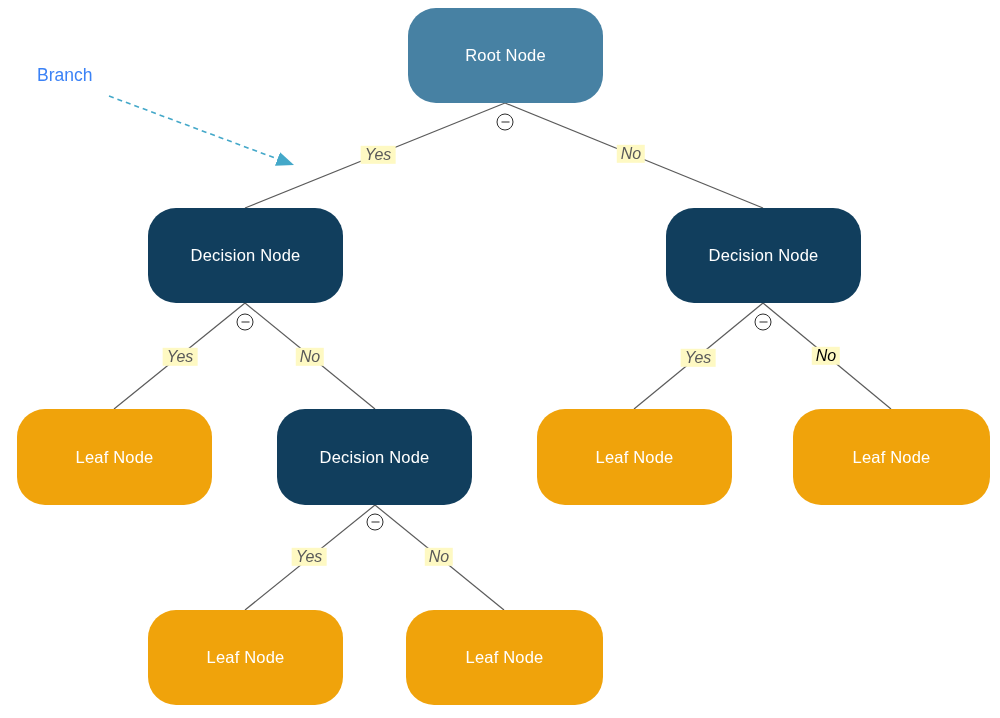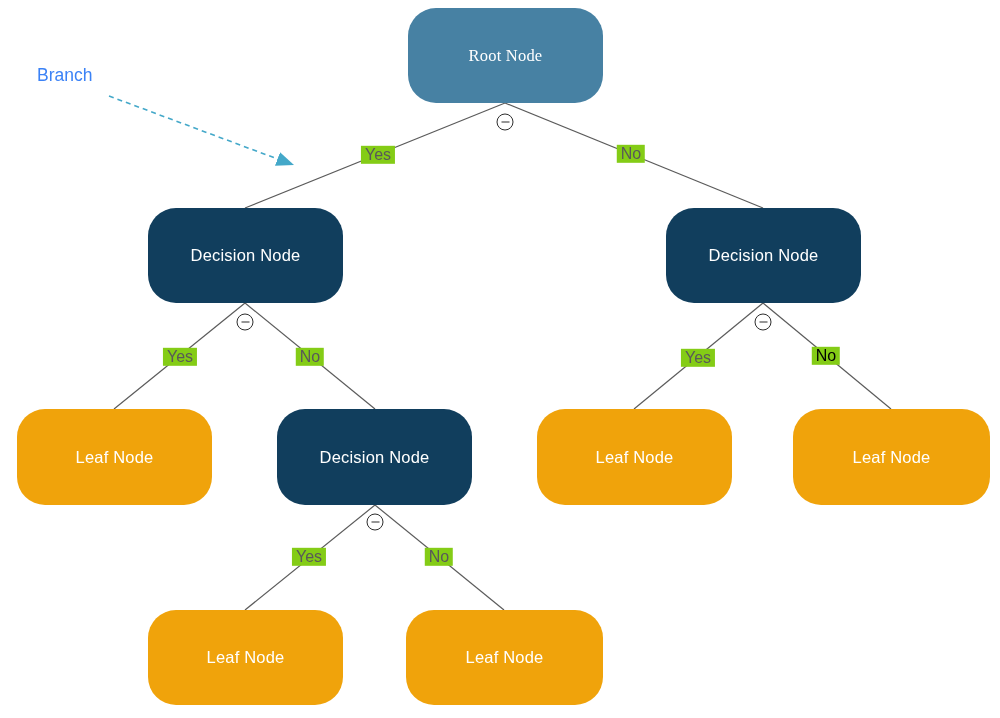--- a/index.html
+++ b/index.html
@@ -25,26 +25,27 @@
     justify-content: center;
     color: #ffffff;
     font-size: 16.5px;
     letter-spacing: 0.2px;
     z-index: 2;
     box-sizing: border-box;
   }
   .edge-label {
     position: absolute;
     transform: translate(-50%, -50%);
-    background: #84cc16;
+    background: #fef9c3;
     padding: 0 4px;
     font-size: 16px;
     line-height: 1.15;
     z-index: 3;
     white-space: nowrap;
+    font-style: italic;
   }
   .collapse {
     position: absolute;
     width: 15px;
     height: 15px;
     border: 1.4px solid #2e2e2e;
     border-radius: 50%;
     background: #ffffff;
     transform: translate(-50%, -50%);
     display: flex;
@@ -81,21 +82,21 @@
       <line x1="505" y1="103" x2="763" y2="208" stroke="#5B5B5B" stroke-width="1.2"></line>
       <line x1="245" y1="303" x2="114" y2="409" stroke="#5B5B5B" stroke-width="1.2"></line>
       <line x1="245" y1="303" x2="375" y2="409" stroke="#5B5B5B" stroke-width="1.2"></line>
       <line x1="375" y1="505" x2="245" y2="610" stroke="#5B5B5B" stroke-width="1.2"></line>
       <line x1="375" y1="505" x2="504" y2="610" stroke="#5B5B5B" stroke-width="1.2"></line>
       <line x1="763" y1="303" x2="634" y2="409" stroke="#5B5B5B" stroke-width="1.2"></line>
       <line x1="763" y1="303" x2="891" y2="409" stroke="#5B5B5B" stroke-width="1.2"></line>
       <line x1="109" y1="96" x2="291" y2="164" stroke="#44A8C9" stroke-width="1.6" stroke-dasharray="5 4" marker-end="url(#annot-arrowhead)"></line>
     </svg>
   <div id="node-layer">
-      <div class="node" style="left: 408px; top: 8px; width: 195px; height: 95px; background: rgb(71, 129, 163); color: rgb(255, 255, 255); font-family: Liberation Serif, serif;">
+      <div class="node" style="left: 408px; top: 8px; width: 195px; height: 95px; background: rgb(71, 129, 163); color: rgb(255, 255, 255);">
         <span>Root Node</span>
       </div>
       <div class="node" style="left: 148px; top: 208px; width: 195px; height: 95px; background: rgb(17, 62, 93); color: rgb(255, 255, 255);">
         <span>Decision Node</span>
       </div>
       <div class="node" style="left: 666px; top: 208px; width: 195px; height: 95px; background: rgb(17, 62, 93); color: rgb(255, 255, 255);">
         <span>Decision Node</span>
       </div>
       <div class="node" style="left: 17px; top: 409px; width: 195px; height: 96px; background: rgb(240, 163, 11); color: rgb(255, 255, 255);">
         <span>Leaf Node</span>

